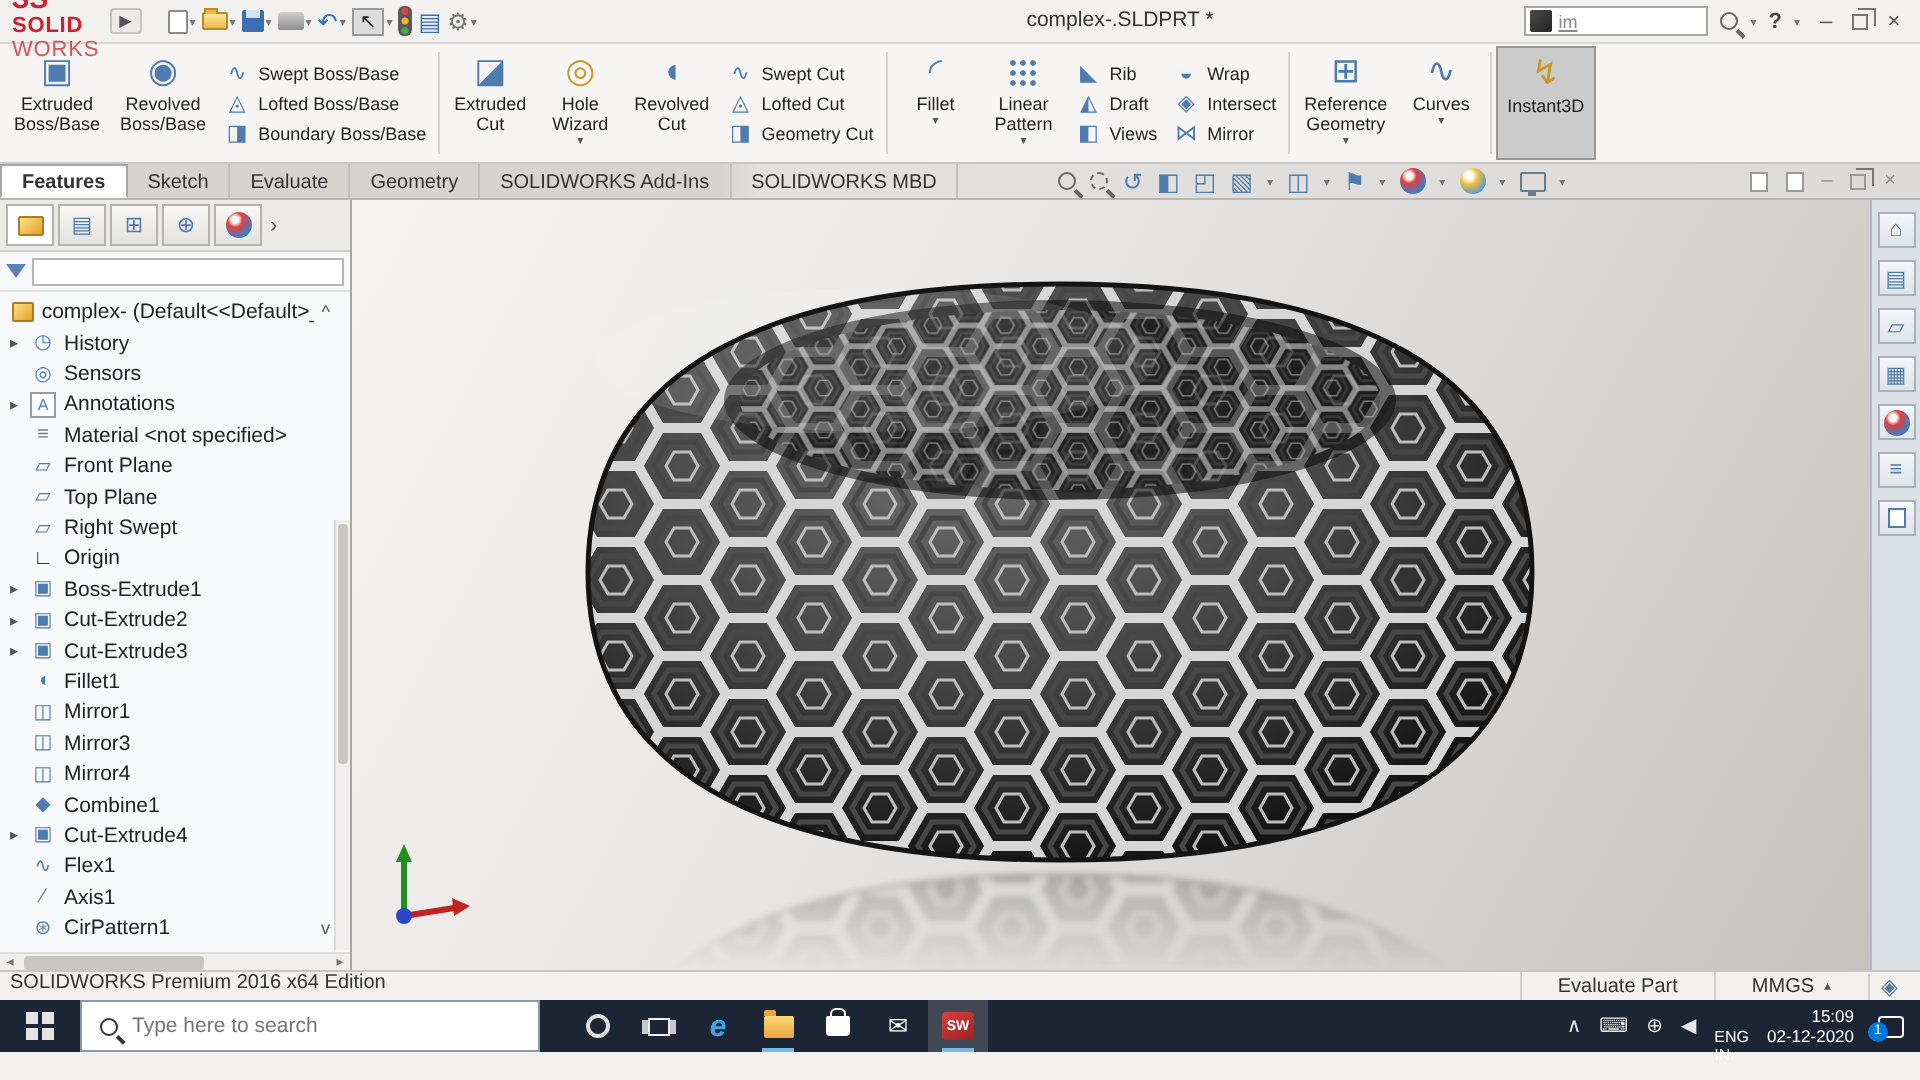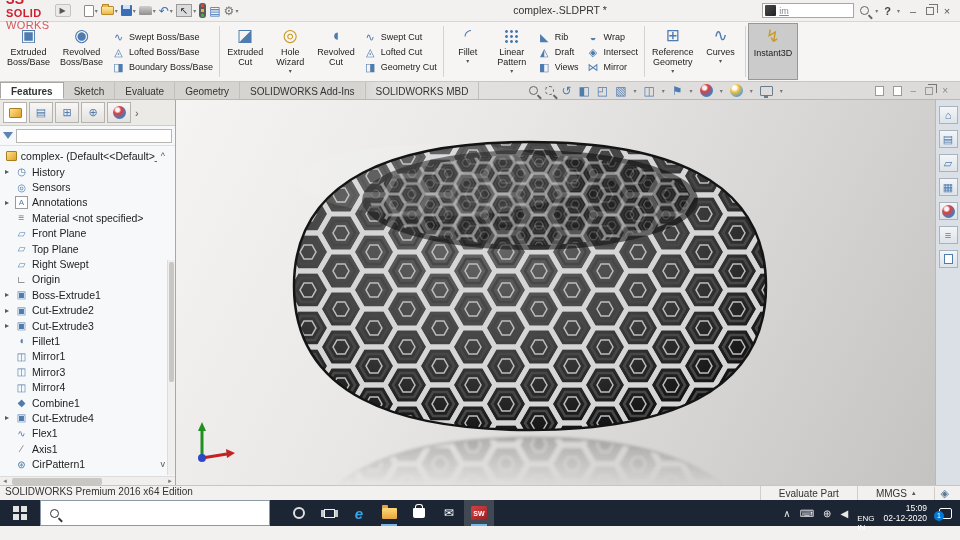--- a/index.html
+++ b/index.html
@@ -597,20 +597,21 @@
       <span class="sb-gem">◈</span>
     </div>
   </div>
 
   <div class="taskbar">
     <div class="tb-start">
         <span class="winlogo"></span>
       </div>
     <div class="tb-search">
       <span class="mag"></span>
+      <input placeholder="Type here to search" style="">
     </div>
     <div class="tb-icons">
       <div class="slot">
           <span class="cortana"></span>
         </div>
       <div class="slot">
           <span class="tview"></span>
         </div>
       <div class="slot">
           <span class="edge">e</span>

